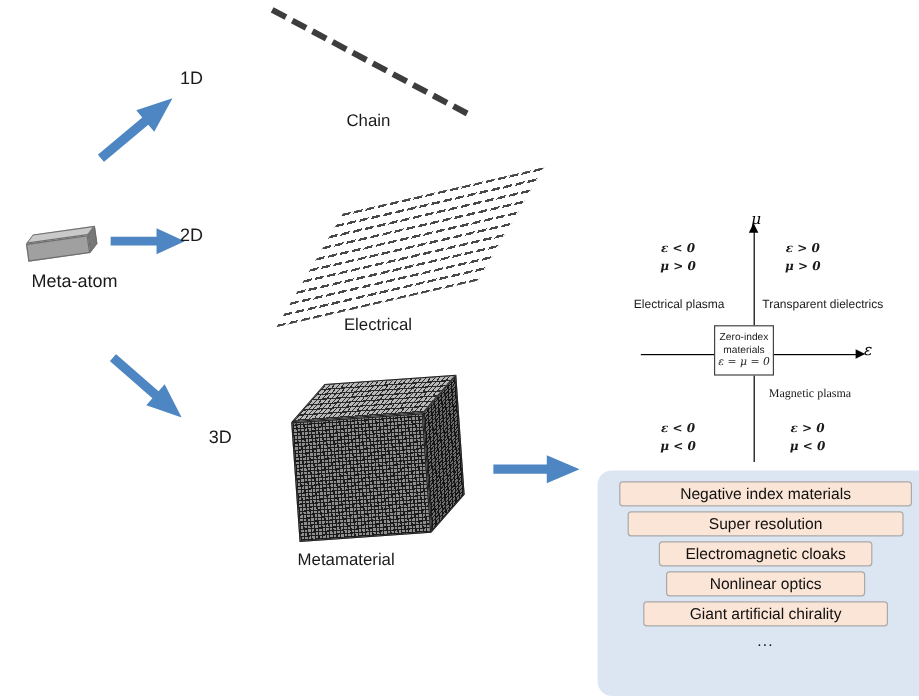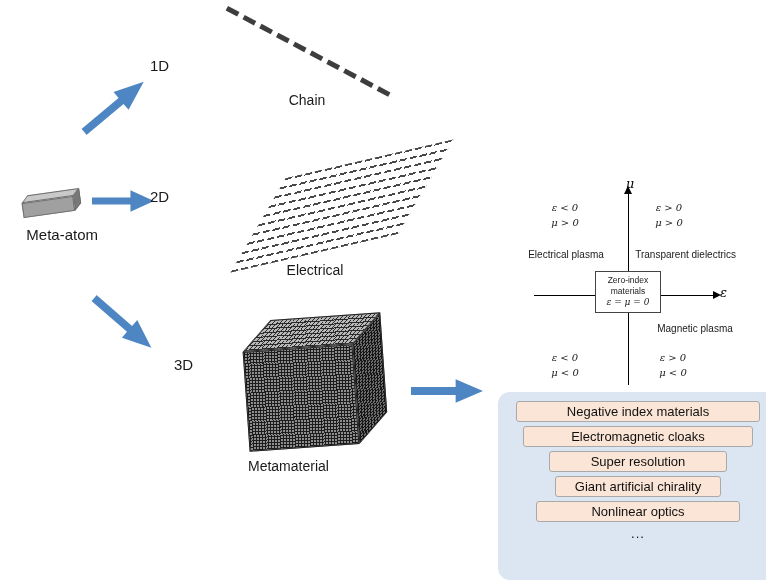--- a/index.html
+++ b/index.html
@@ -60,31 +60,31 @@
   #quadrant { position:absolute; left:518px; top:183px; width:220px; height:210px; }
   .q-abs { position:absolute; }
   #axis-v { left:110px; top:10px; width:1px; height:192px; background:#000; }
   #axis-h { left:16px; top:112px; width:180px; height:1px; background:#000; }
   #axis-v-head { left:106px; top:3px; width:0; height:0; border-left:4px solid rgba(0,0,0,0); border-right:4px solid rgba(0,0,0,0); border-bottom:8px solid #000; }
   #axis-h-head { left:195px; top:108px; width:0; height:0; border-top:4px solid rgba(0,0,0,0); border-bottom:4px solid rgba(0,0,0,0); border-left:8px solid #000; }
   .greek { font-family:"DejaVu Serif", serif; font-style:italic; }
   #mu-label  { left:104px; top:-7px; width:16px; text-align:center; font-size:13px; }
   #eps-label { left:202px; top:102px; width:16px; font-size:13px; }
   .cond { font-family:"DejaVu Serif", serif; font-style:italic; font-size:10px; line-height:1.45; text-align:center; color:#1a1a1a; }
-  .cond span { display:block; }
+  .cond span { display:block;font-weight:bold; }
   #cond-tl { left:24px;  top:18px;  width:46px; }
   #cond-tr { left:128px; top:18px;  width:46px; }
   #cond-bl { left:24px;  top:168px; width:46px; }
   #cond-br { left:132px; top:168px; width:46px; }
   .q-lbl { font-size:10px; text-align:center; color:#1a1a1a; line-height:1.25; }
   #q-lbl-tl { left:2px;   top:66px;  width:92px; }
   #q-lbl-tr { left:112px; top:66px;  width:106px;text-align:right; }
   #q-lbl-bl { left:10px;  top:134px; width:82px; }
-  #q-lbl-br { left:128px; top:140px; width:98px; }
-  #zero-box { left:77px; top:88px; width:66px; background:#fff; border:1px solid #444; padding:3px 1px; text-align:center; font-size:8.5px; line-height:1.3; color:#1a1a1a; }
+  #q-lbl-br { left:108px; top:140px; width:98px;font-family:Liberation Serif, serif; }
+  #zero-box { left:77px; top:88px; width:50px; background:#fff; border:1px solid #444; padding:3px 1px; text-align:center; font-size:8.5px; line-height:1.3; color:#1a1a1a; }
   #zero-box .zline { display:block; }
   #zero-box .greek-line { font-family:"DejaVu Serif", serif; font-style:italic; font-size:9px; }
 
   
   #apps { position:absolute; left:498px; top:392px; width:280px; height:188px; background:#dce6f2; border-radius:12px; padding-top:9px; }
   .app-item { margin:0 auto 4px; background:#fbe5d6; border:1px solid #a9a9a9; border-radius:3px; font-size:13px; line-height:19px; text-align:center; color:#111; }
   .app-item:nth-of-type(1) { width:244px; }
   .app-item:nth-of-type(2) { width:230px; }
   .app-item:nth-of-type(3) { width:178px; }
   .app-item:nth-of-type(4) { width:166px; }
@@ -175,20 +175,20 @@
       <span>μ &lt; 0</span>
     </div>
     <div class="q-abs cond" id="cond-br">
       <span>ε &gt; 0</span>
       <span>μ &lt; 0</span>
     </div>
   </div>
 
   <div id="apps">
     <div class="app-item">Negative index materials</div>
+    <div class="app-item">Super resolution</div>
     <div class="app-item">Electromagnetic cloaks</div>
-    <div class="app-item">Super resolution</div>
+    <div class="app-item">Nonlinear optics</div>
     <div class="app-item">Giant artificial chirality</div>
-    <div class="app-item">Nonlinear optics</div>
     <div id="app-more">...</div>
   </div>
 
 </div>
 
 </body></html>

